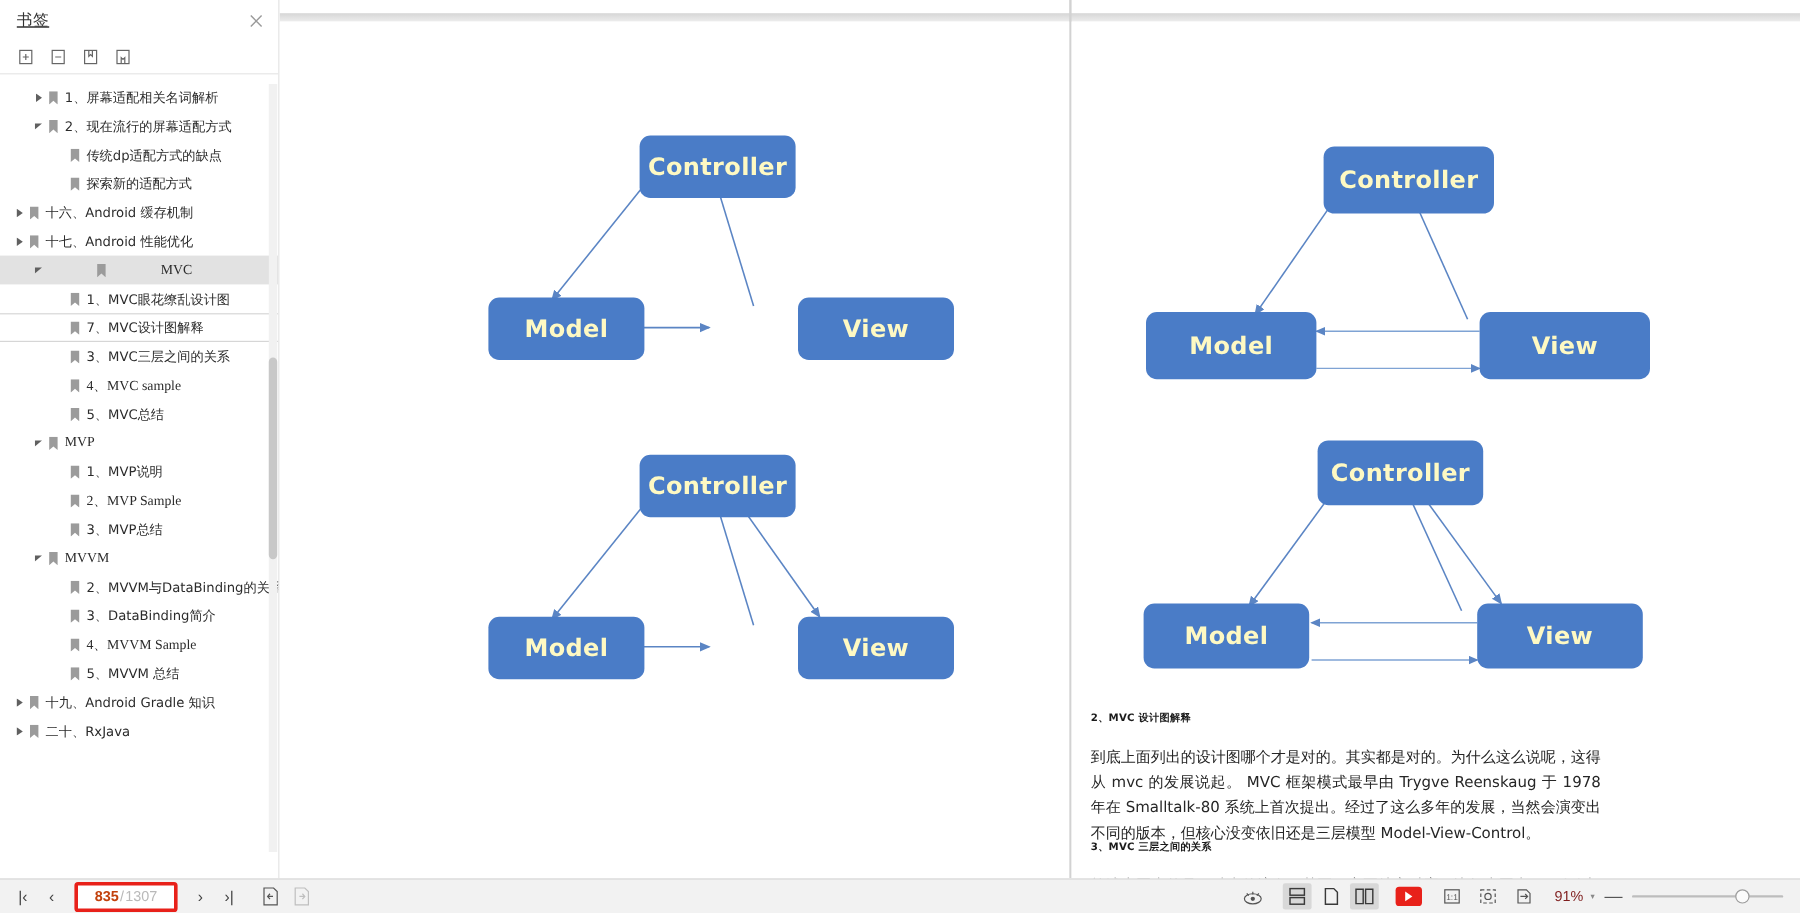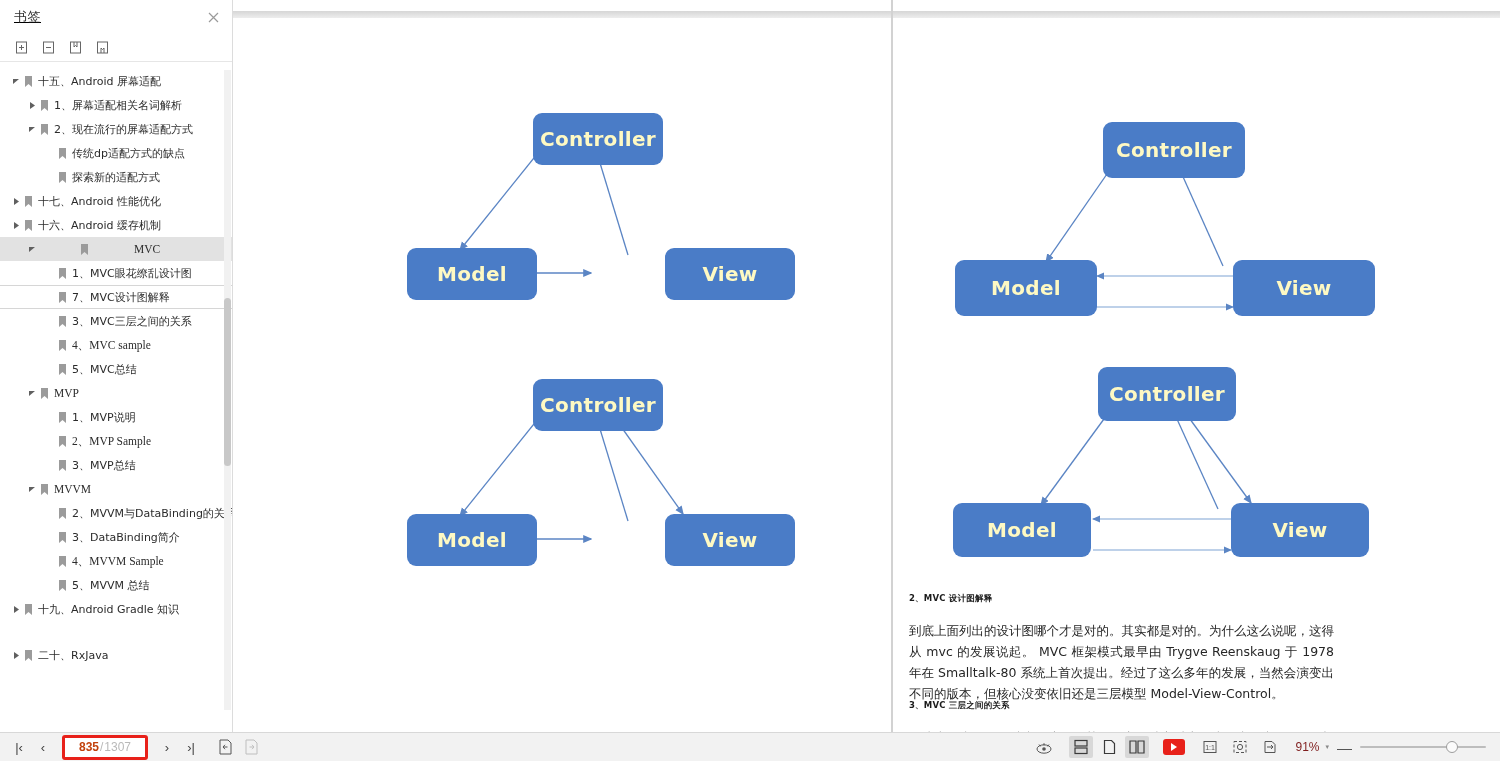--- a/index.html
+++ b/index.html
@@ -246,264 +246,251 @@
         </span>
         <span class="sb-tool">
           <svg width="15" height="15" viewBox="0 0 15 15">
               <rect x="2.5" y="2" width="10" height="11" fill="none" stroke="#666" stroke-width="1"></rect>
               <path d="M6 13V8l1.5 1.5L9 8v5" fill="none" stroke="#666" stroke-width="1"></path>
             </svg>
         </span>
       </div>
 
       <div class="tree" id="tree-root">
+          <div class="tree-item" style="padding-left: 26px;">
+            <span class="twisty">
+              <svg width="7" height="7" viewBox="0 0 7 7">
+                <path d="M1 0 L6 3.5 L1 7 z" fill="#606060"></path>
+              </svg>
+            </span>
+            <span class="bm-icon">
+              <svg width="9" height="11" viewBox="0 0 9 11">
+                <path d="M1 0h7v11L4.5 8 1 11z" fill="#9b9b9b"></path>
+              </svg>
+            </span>
+            <span class="tree-label cjk">1、屏幕适配相关名词解析</span>
+          </div>
+          <div class="tree-item" style="padding-left: 26px;">
+            <span class="twisty">
+              <svg width="7" height="7" viewBox="0 0 7 7">
+                <path d="M0 1 L6 1 L0 6 z" fill="#606060"></path>
+              </svg>
+            </span>
+            <span class="bm-icon">
+              <svg width="9" height="11" viewBox="0 0 9 11">
+                <path d="M1 0h7v11L4.5 8 1 11z" fill="#9b9b9b"></path>
+              </svg>
+            </span>
+            <span class="tree-label cjk">2、现在流行的屏幕适配方式</span>
+          </div>
+          <div class="tree-item" style="padding-left: 44px;">
+            <span class="twisty"></span>
+            <span class="bm-icon">
+              <svg width="9" height="11" viewBox="0 0 9 11">
+                <path d="M1 0h7v11L4.5 8 1 11z" fill="#9b9b9b"></path>
+              </svg>
+            </span>
+            <span class="tree-label cjk">传统dp适配方式的缺点</span>
+          </div>
+          <div class="tree-item" style="padding-left: 44px;">
+            <span class="twisty"></span>
+            <span class="bm-icon">
+              <svg width="9" height="11" viewBox="0 0 9 11">
+                <path d="M1 0h7v11L4.5 8 1 11z" fill="#9b9b9b"></path>
+              </svg>
+            </span>
+            <span class="tree-label cjk">探索新的适配方式</span>
+          </div>
           <div class="tree-item" style="padding-left: 10px;">
             <span class="twisty">
               <svg width="7" height="7" viewBox="0 0 7 7">
+                <path d="M1 0 L6 3.5 L1 7 z" fill="#606060"></path>
+              </svg>
+            </span>
+            <span class="bm-icon">
+              <svg width="9" height="11" viewBox="0 0 9 11">
+                <path d="M1 0h7v11L4.5 8 1 11z" fill="#9b9b9b"></path>
+              </svg>
+            </span>
+            <span class="tree-label cjk">十六、Android 缓存机制</span>
+          </div>
+          <div class="tree-item" style="padding-left: 10px;">
+            <span class="twisty">
+              <svg width="7" height="7" viewBox="0 0 7 7">
+                <path d="M1 0 L6 3.5 L1 7 z" fill="#606060"></path>
+              </svg>
+            </span>
+            <span class="bm-icon">
+              <svg width="9" height="11" viewBox="0 0 9 11">
+                <path d="M1 0h7v11L4.5 8 1 11z" fill="#9b9b9b"></path>
+              </svg>
+            </span>
+            <span class="tree-label cjk">十七、Android 性能优化</span>
+          </div>
+          <div class="tree-item sel-strong" style="padding-left: 26px;">
+            <span class="twisty">
+              <svg width="7" height="7" viewBox="0 0 7 7">
                 <path d="M0 1 L6 1 L0 6 z" fill="#606060"></path>
               </svg>
             </span>
             <span class="bm-icon">
               <svg width="9" height="11" viewBox="0 0 9 11">
                 <path d="M1 0h7v11L4.5 8 1 11z" fill="#9b9b9b"></path>
               </svg>
             </span>
-            <span class="tree-label cjk">十五、Android 屏幕适配</span>
+            <span class="tree-label">MVC</span>
+          </div>
+          <div class="tree-item" style="padding-left: 44px;">
+            <span class="twisty"></span>
+            <span class="bm-icon">
+              <svg width="9" height="11" viewBox="0 0 9 11">
+                <path d="M1 0h7v11L4.5 8 1 11z" fill="#9b9b9b"></path>
+              </svg>
+            </span>
+            <span class="tree-label cjk">1、MVC眼花缭乱设计图</span>
+          </div>
+          <div class="tree-item sel-outline" style="padding-left: 44px;">
+            <span class="twisty"></span>
+            <span class="bm-icon">
+              <svg width="9" height="11" viewBox="0 0 9 11">
+                <path d="M1 0h7v11L4.5 8 1 11z" fill="#9b9b9b"></path>
+              </svg>
+            </span>
+            <span class="tree-label cjk">7、MVC设计图解释</span>
+          </div>
+          <div class="tree-item" style="padding-left: 44px;">
+            <span class="twisty"></span>
+            <span class="bm-icon">
+              <svg width="9" height="11" viewBox="0 0 9 11">
+                <path d="M1 0h7v11L4.5 8 1 11z" fill="#9b9b9b"></path>
+              </svg>
+            </span>
+            <span class="tree-label cjk">3、MVC三层之间的关系</span>
+          </div>
+          <div class="tree-item" style="padding-left: 44px;">
+            <span class="twisty"></span>
+            <span class="bm-icon">
+              <svg width="9" height="11" viewBox="0 0 9 11">
+                <path d="M1 0h7v11L4.5 8 1 11z" fill="#9b9b9b"></path>
+              </svg>
+            </span>
+            <span class="tree-label">4、MVC sample</span>
+          </div>
+          <div class="tree-item" style="padding-left: 44px;">
+            <span class="twisty"></span>
+            <span class="bm-icon">
+              <svg width="9" height="11" viewBox="0 0 9 11">
+                <path d="M1 0h7v11L4.5 8 1 11z" fill="#9b9b9b"></path>
+              </svg>
+            </span>
+            <span class="tree-label cjk">5、MVC总结</span>
           </div>
           <div class="tree-item" style="padding-left: 26px;">
             <span class="twisty">
               <svg width="7" height="7" viewBox="0 0 7 7">
+                <path d="M0 1 L6 1 L0 6 z" fill="#606060"></path>
+              </svg>
+            </span>
+            <span class="bm-icon">
+              <svg width="9" height="11" viewBox="0 0 9 11">
+                <path d="M1 0h7v11L4.5 8 1 11z" fill="#9b9b9b"></path>
+              </svg>
+            </span>
+            <span class="tree-label">MVP</span>
+          </div>
+          <div class="tree-item" style="padding-left: 44px;">
+            <span class="twisty"></span>
+            <span class="bm-icon">
+              <svg width="9" height="11" viewBox="0 0 9 11">
+                <path d="M1 0h7v11L4.5 8 1 11z" fill="#9b9b9b"></path>
+              </svg>
+            </span>
+            <span class="tree-label cjk">1、MVP说明</span>
+          </div>
+          <div class="tree-item" style="padding-left: 44px;">
+            <span class="twisty"></span>
+            <span class="bm-icon">
+              <svg width="9" height="11" viewBox="0 0 9 11">
+                <path d="M1 0h7v11L4.5 8 1 11z" fill="#9b9b9b"></path>
+              </svg>
+            </span>
+            <span class="tree-label">2、MVP Sample</span>
+          </div>
+          <div class="tree-item" style="padding-left: 44px;">
+            <span class="twisty"></span>
+            <span class="bm-icon">
+              <svg width="9" height="11" viewBox="0 0 9 11">
+                <path d="M1 0h7v11L4.5 8 1 11z" fill="#9b9b9b"></path>
+              </svg>
+            </span>
+            <span class="tree-label cjk">3、MVP总结</span>
+          </div>
+          <div class="tree-item" style="padding-left: 26px;">
+            <span class="twisty">
+              <svg width="7" height="7" viewBox="0 0 7 7">
+                <path d="M0 1 L6 1 L0 6 z" fill="#606060"></path>
+              </svg>
+            </span>
+            <span class="bm-icon">
+              <svg width="9" height="11" viewBox="0 0 9 11">
+                <path d="M1 0h7v11L4.5 8 1 11z" fill="#9b9b9b"></path>
+              </svg>
+            </span>
+            <span class="tree-label">MVVM</span>
+          </div>
+          <div class="tree-item" style="padding-left: 44px;">
+            <span class="twisty"></span>
+            <span class="bm-icon">
+              <svg width="9" height="11" viewBox="0 0 9 11">
+                <path d="M1 0h7v11L4.5 8 1 11z" fill="#9b9b9b"></path>
+              </svg>
+            </span>
+            <span class="tree-label cjk">2、MVVM与DataBinding的关系</span>
+          </div>
+          <div class="tree-item" style="padding-left: 44px;">
+            <span class="twisty"></span>
+            <span class="bm-icon">
+              <svg width="9" height="11" viewBox="0 0 9 11">
+                <path d="M1 0h7v11L4.5 8 1 11z" fill="#9b9b9b"></path>
+              </svg>
+            </span>
+            <span class="tree-label cjk">3、DataBinding简介</span>
+          </div>
+          <div class="tree-item" style="padding-left: 44px;">
+            <span class="twisty"></span>
+            <span class="bm-icon">
+              <svg width="9" height="11" viewBox="0 0 9 11">
+                <path d="M1 0h7v11L4.5 8 1 11z" fill="#9b9b9b"></path>
+              </svg>
+            </span>
+            <span class="tree-label">4、MVVM Sample</span>
+          </div>
+          <div class="tree-item" style="padding-left: 44px;">
+            <span class="twisty"></span>
+            <span class="bm-icon">
+              <svg width="9" height="11" viewBox="0 0 9 11">
+                <path d="M1 0h7v11L4.5 8 1 11z" fill="#9b9b9b"></path>
+              </svg>
+            </span>
+            <span class="tree-label cjk">5、MVVM 总结</span>
+          </div>
+          <div class="tree-item" style="padding-left: 10px;">
+            <span class="twisty">
+              <svg width="7" height="7" viewBox="0 0 7 7">
                 <path d="M1 0 L6 3.5 L1 7 z" fill="#606060"></path>
               </svg>
             </span>
             <span class="bm-icon">
               <svg width="9" height="11" viewBox="0 0 9 11">
                 <path d="M1 0h7v11L4.5 8 1 11z" fill="#9b9b9b"></path>
               </svg>
             </span>
-            <span class="tree-label cjk">1、屏幕适配相关名词解析</span>
-          </div>
-          <div class="tree-item" style="padding-left: 26px;">
-            <span class="twisty">
-              <svg width="7" height="7" viewBox="0 0 7 7">
-                <path d="M0 1 L6 1 L0 6 z" fill="#606060"></path>
-              </svg>
-            </span>
-            <span class="bm-icon">
-              <svg width="9" height="11" viewBox="0 0 9 11">
-                <path d="M1 0h7v11L4.5 8 1 11z" fill="#9b9b9b"></path>
-              </svg>
-            </span>
-            <span class="tree-label cjk">2、现在流行的屏幕适配方式</span>
-          </div>
-          <div class="tree-item" style="padding-left: 44px;">
-            <span class="twisty"></span>
-            <span class="bm-icon">
-              <svg width="9" height="11" viewBox="0 0 9 11">
-                <path d="M1 0h7v11L4.5 8 1 11z" fill="#9b9b9b"></path>
-              </svg>
-            </span>
-            <span class="tree-label cjk">传统dp适配方式的缺点</span>
-          </div>
-          <div class="tree-item" style="padding-left: 44px;">
-            <span class="twisty"></span>
-            <span class="bm-icon">
-              <svg width="9" height="11" viewBox="0 0 9 11">
-                <path d="M1 0h7v11L4.5 8 1 11z" fill="#9b9b9b"></path>
-              </svg>
-            </span>
-            <span class="tree-label cjk">探索新的适配方式</span>
+            <span class="tree-label cjk">十九、Android Gradle 知识</span>
           </div>
           <div class="tree-item" style="padding-left: 10px;">
-            <span class="twisty">
-              <svg width="7" height="7" viewBox="0 0 7 7">
-                <path d="M1 0 L6 3.5 L1 7 z" fill="#606060"></path>
-              </svg>
-            </span>
-            <span class="bm-icon">
-              <svg width="9" height="11" viewBox="0 0 9 11">
-                <path d="M1 0h7v11L4.5 8 1 11z" fill="#9b9b9b"></path>
-              </svg>
-            </span>
-            <span class="tree-label cjk">十七、Android 性能优化</span>
-          </div>
-          <div class="tree-item" style="padding-left: 10px;">
-            <span class="twisty">
-              <svg width="7" height="7" viewBox="0 0 7 7">
-                <path d="M1 0 L6 3.5 L1 7 z" fill="#606060"></path>
-              </svg>
-            </span>
-            <span class="bm-icon">
-              <svg width="9" height="11" viewBox="0 0 9 11">
-                <path d="M1 0h7v11L4.5 8 1 11z" fill="#9b9b9b"></path>
-              </svg>
-            </span>
-            <span class="tree-label cjk">十六、Android 缓存机制</span>
-          </div>
-          <div class="tree-item sel-strong" style="padding-left: 26px;">
-            <span class="twisty">
-              <svg width="7" height="7" viewBox="0 0 7 7">
-                <path d="M0 1 L6 1 L0 6 z" fill="#606060"></path>
-              </svg>
-            </span>
-            <span class="bm-icon">
-              <svg width="9" height="11" viewBox="0 0 9 11">
-                <path d="M1 0h7v11L4.5 8 1 11z" fill="#9b9b9b"></path>
-              </svg>
-            </span>
-            <span class="tree-label">MVC</span>
-          </div>
-          <div class="tree-item" style="padding-left: 44px;">
-            <span class="twisty"></span>
-            <span class="bm-icon">
-              <svg width="9" height="11" viewBox="0 0 9 11">
-                <path d="M1 0h7v11L4.5 8 1 11z" fill="#9b9b9b"></path>
-              </svg>
-            </span>
-            <span class="tree-label cjk">1、MVC眼花缭乱设计图</span>
-          </div>
-          <div class="tree-item sel-outline" style="padding-left: 44px;">
-            <span class="twisty"></span>
-            <span class="bm-icon">
-              <svg width="9" height="11" viewBox="0 0 9 11">
-                <path d="M1 0h7v11L4.5 8 1 11z" fill="#9b9b9b"></path>
-              </svg>
-            </span>
-            <span class="tree-label cjk">7、MVC设计图解释</span>
-          </div>
-          <div class="tree-item" style="padding-left: 44px;">
-            <span class="twisty"></span>
-            <span class="bm-icon">
-              <svg width="9" height="11" viewBox="0 0 9 11">
-                <path d="M1 0h7v11L4.5 8 1 11z" fill="#9b9b9b"></path>
-              </svg>
-            </span>
-            <span class="tree-label cjk">3、MVC三层之间的关系</span>
-          </div>
-          <div class="tree-item" style="padding-left: 44px;">
-            <span class="twisty"></span>
-            <span class="bm-icon">
-              <svg width="9" height="11" viewBox="0 0 9 11">
-                <path d="M1 0h7v11L4.5 8 1 11z" fill="#9b9b9b"></path>
-              </svg>
-            </span>
-            <span class="tree-label">4、MVC sample</span>
-          </div>
-          <div class="tree-item" style="padding-left: 44px;">
-            <span class="twisty"></span>
-            <span class="bm-icon">
-              <svg width="9" height="11" viewBox="0 0 9 11">
-                <path d="M1 0h7v11L4.5 8 1 11z" fill="#9b9b9b"></path>
-              </svg>
-            </span>
-            <span class="tree-label cjk">5、MVC总结</span>
-          </div>
-          <div class="tree-item" style="padding-left: 26px;">
-            <span class="twisty">
-              <svg width="7" height="7" viewBox="0 0 7 7">
-                <path d="M0 1 L6 1 L0 6 z" fill="#606060"></path>
-              </svg>
-            </span>
-            <span class="bm-icon">
-              <svg width="9" height="11" viewBox="0 0 9 11">
-                <path d="M1 0h7v11L4.5 8 1 11z" fill="#9b9b9b"></path>
-              </svg>
-            </span>
-            <span class="tree-label">MVP</span>
-          </div>
-          <div class="tree-item" style="padding-left: 44px;">
-            <span class="twisty"></span>
-            <span class="bm-icon">
-              <svg width="9" height="11" viewBox="0 0 9 11">
-                <path d="M1 0h7v11L4.5 8 1 11z" fill="#9b9b9b"></path>
-              </svg>
-            </span>
-            <span class="tree-label cjk">1、MVP说明</span>
-          </div>
-          <div class="tree-item" style="padding-left: 44px;">
-            <span class="twisty"></span>
-            <span class="bm-icon">
-              <svg width="9" height="11" viewBox="0 0 9 11">
-                <path d="M1 0h7v11L4.5 8 1 11z" fill="#9b9b9b"></path>
-              </svg>
-            </span>
-            <span class="tree-label">2、MVP Sample</span>
-          </div>
-          <div class="tree-item" style="padding-left: 44px;">
-            <span class="twisty"></span>
-            <span class="bm-icon">
-              <svg width="9" height="11" viewBox="0 0 9 11">
-                <path d="M1 0h7v11L4.5 8 1 11z" fill="#9b9b9b"></path>
-              </svg>
-            </span>
-            <span class="tree-label cjk">3、MVP总结</span>
-          </div>
-          <div class="tree-item" style="padding-left: 26px;">
-            <span class="twisty">
-              <svg width="7" height="7" viewBox="0 0 7 7">
-                <path d="M0 1 L6 1 L0 6 z" fill="#606060"></path>
-              </svg>
-            </span>
-            <span class="bm-icon">
-              <svg width="9" height="11" viewBox="0 0 9 11">
-                <path d="M1 0h7v11L4.5 8 1 11z" fill="#9b9b9b"></path>
-              </svg>
-            </span>
-            <span class="tree-label">MVVM</span>
-          </div>
-          <div class="tree-item" style="padding-left: 44px;">
-            <span class="twisty"></span>
-            <span class="bm-icon">
-              <svg width="9" height="11" viewBox="0 0 9 11">
-                <path d="M1 0h7v11L4.5 8 1 11z" fill="#9b9b9b"></path>
-              </svg>
-            </span>
-            <span class="tree-label cjk">2、MVVM与DataBinding的关系</span>
-          </div>
-          <div class="tree-item" style="padding-left: 44px;">
-            <span class="twisty"></span>
-            <span class="bm-icon">
-              <svg width="9" height="11" viewBox="0 0 9 11">
-                <path d="M1 0h7v11L4.5 8 1 11z" fill="#9b9b9b"></path>
-              </svg>
-            </span>
-            <span class="tree-label cjk">3、DataBinding简介</span>
-          </div>
-          <div class="tree-item" style="padding-left: 44px;">
-            <span class="twisty"></span>
-            <span class="bm-icon">
-              <svg width="9" height="11" viewBox="0 0 9 11">
-                <path d="M1 0h7v11L4.5 8 1 11z" fill="#9b9b9b"></path>
-              </svg>
-            </span>
-            <span class="tree-label">4、MVVM Sample</span>
-          </div>
-          <div class="tree-item" style="padding-left: 44px;">
-            <span class="twisty"></span>
-            <span class="bm-icon">
-              <svg width="9" height="11" viewBox="0 0 9 11">
-                <path d="M1 0h7v11L4.5 8 1 11z" fill="#9b9b9b"></path>
-              </svg>
-            </span>
-            <span class="tree-label cjk">5、MVVM 总结</span>
-          </div>
-          <div class="tree-item" style="padding-left: 10px;">
-            <span class="twisty">
-              <svg width="7" height="7" viewBox="0 0 7 7">
-                <path d="M1 0 L6 3.5 L1 7 z" fill="#606060"></path>
-              </svg>
-            </span>
-            <span class="bm-icon">
-              <svg width="9" height="11" viewBox="0 0 9 11">
-                <path d="M1 0h7v11L4.5 8 1 11z" fill="#9b9b9b"></path>
-              </svg>
-            </span>
-            <span class="tree-label cjk">十九、Android Gradle 知识</span>
-          </div>
-          <div class="tree-item" style="padding-left: 10px; margin-top: 22px;">
             <span class="twisty">
               <svg width="7" height="7" viewBox="0 0 7 7">
                 <path d="M1 0 L6 3.5 L1 7 z" fill="#606060"></path>
               </svg>
             </span>
             <span class="bm-icon">
               <svg width="9" height="11" viewBox="0 0 9 11">
                 <path d="M1 0h7v11L4.5 8 1 11z" fill="#9b9b9b"></path>
               </svg>
             </span>

